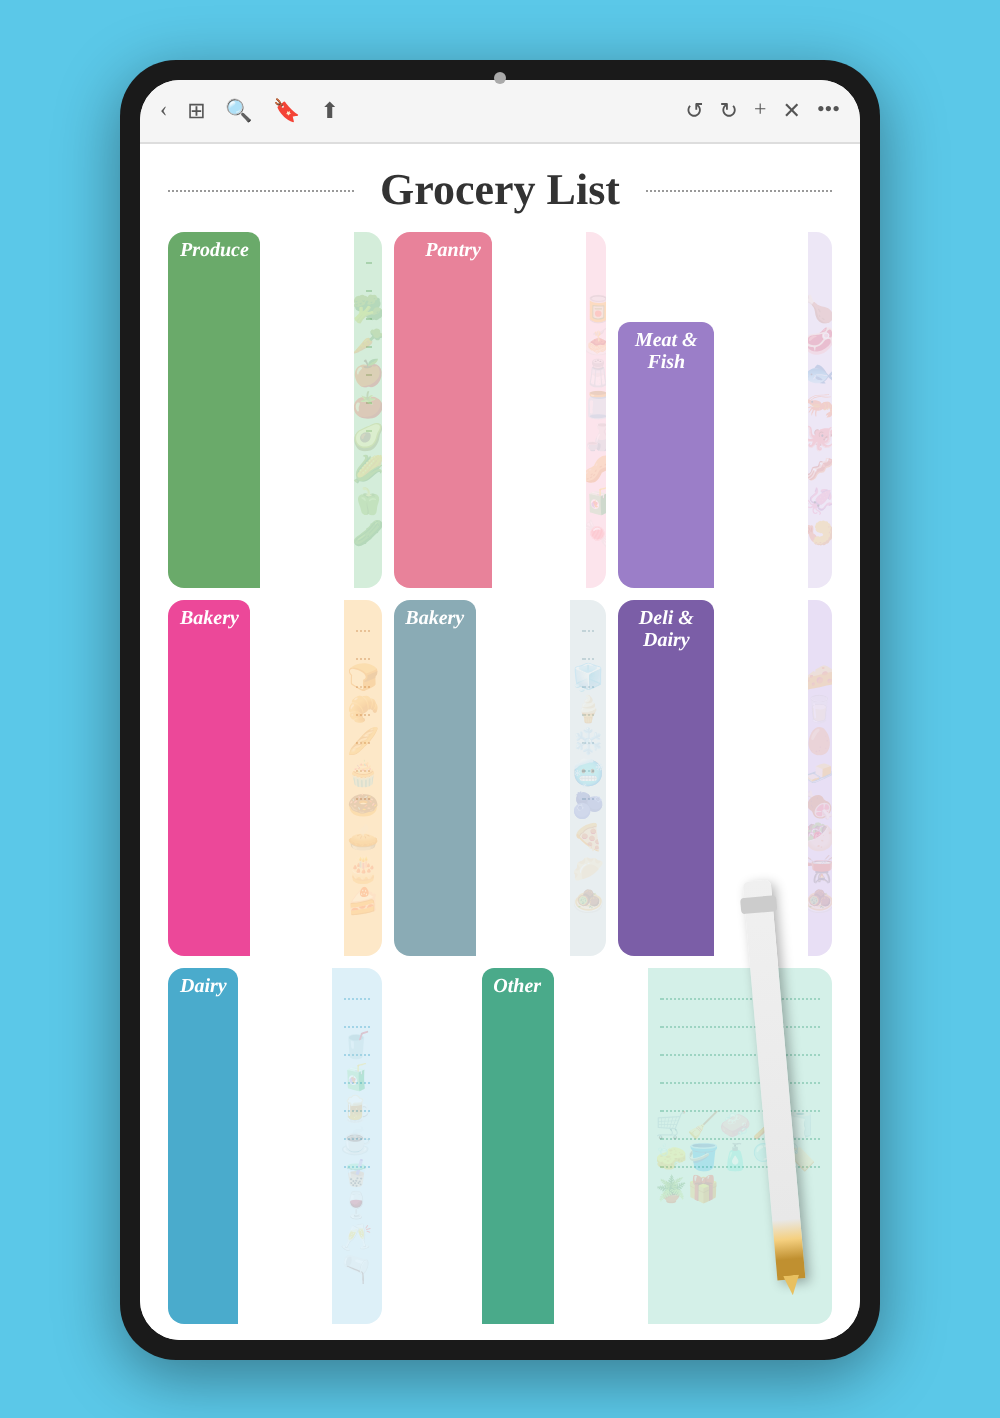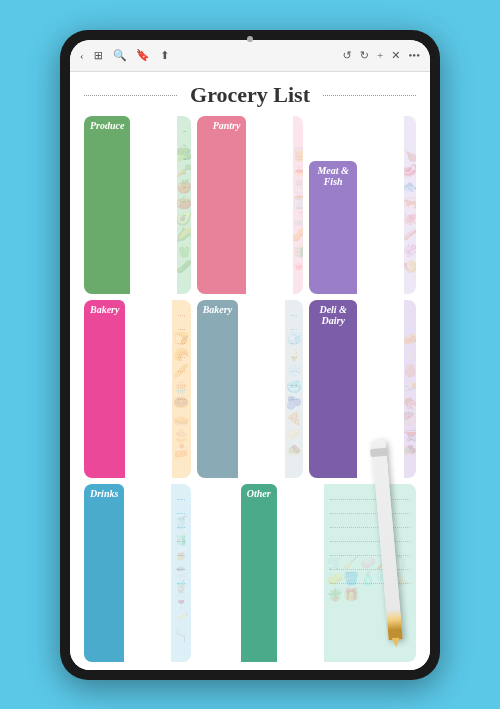--- a/index.html
+++ b/index.html
@@ -366,21 +366,21 @@
             <div class="dotted-line"></div>
             <div class="dotted-line"></div>
             <div class="dotted-line"></div>
             <div class="dotted-line"></div>
             <div class="dotted-line"></div>
             <div class="dotted-line"></div>
           </div>
         </div>
 
         <div class="grid-cell cell-drinks">
-          <div class="cell-header">Drinks</div>
+          <div class="cell-header">Dairy</div>
           <div class="cell-body">
             <div class="icon-overlay-full">
               🥤🧃🍺☕🧋🍷🥂🫗
             </div>
             <div class="dotted-line"></div>
             <div class="dotted-line"></div>
             <div class="dotted-line"></div>
             <div class="dotted-line"></div>
             <div class="dotted-line"></div>
             <div class="dotted-line"></div>

